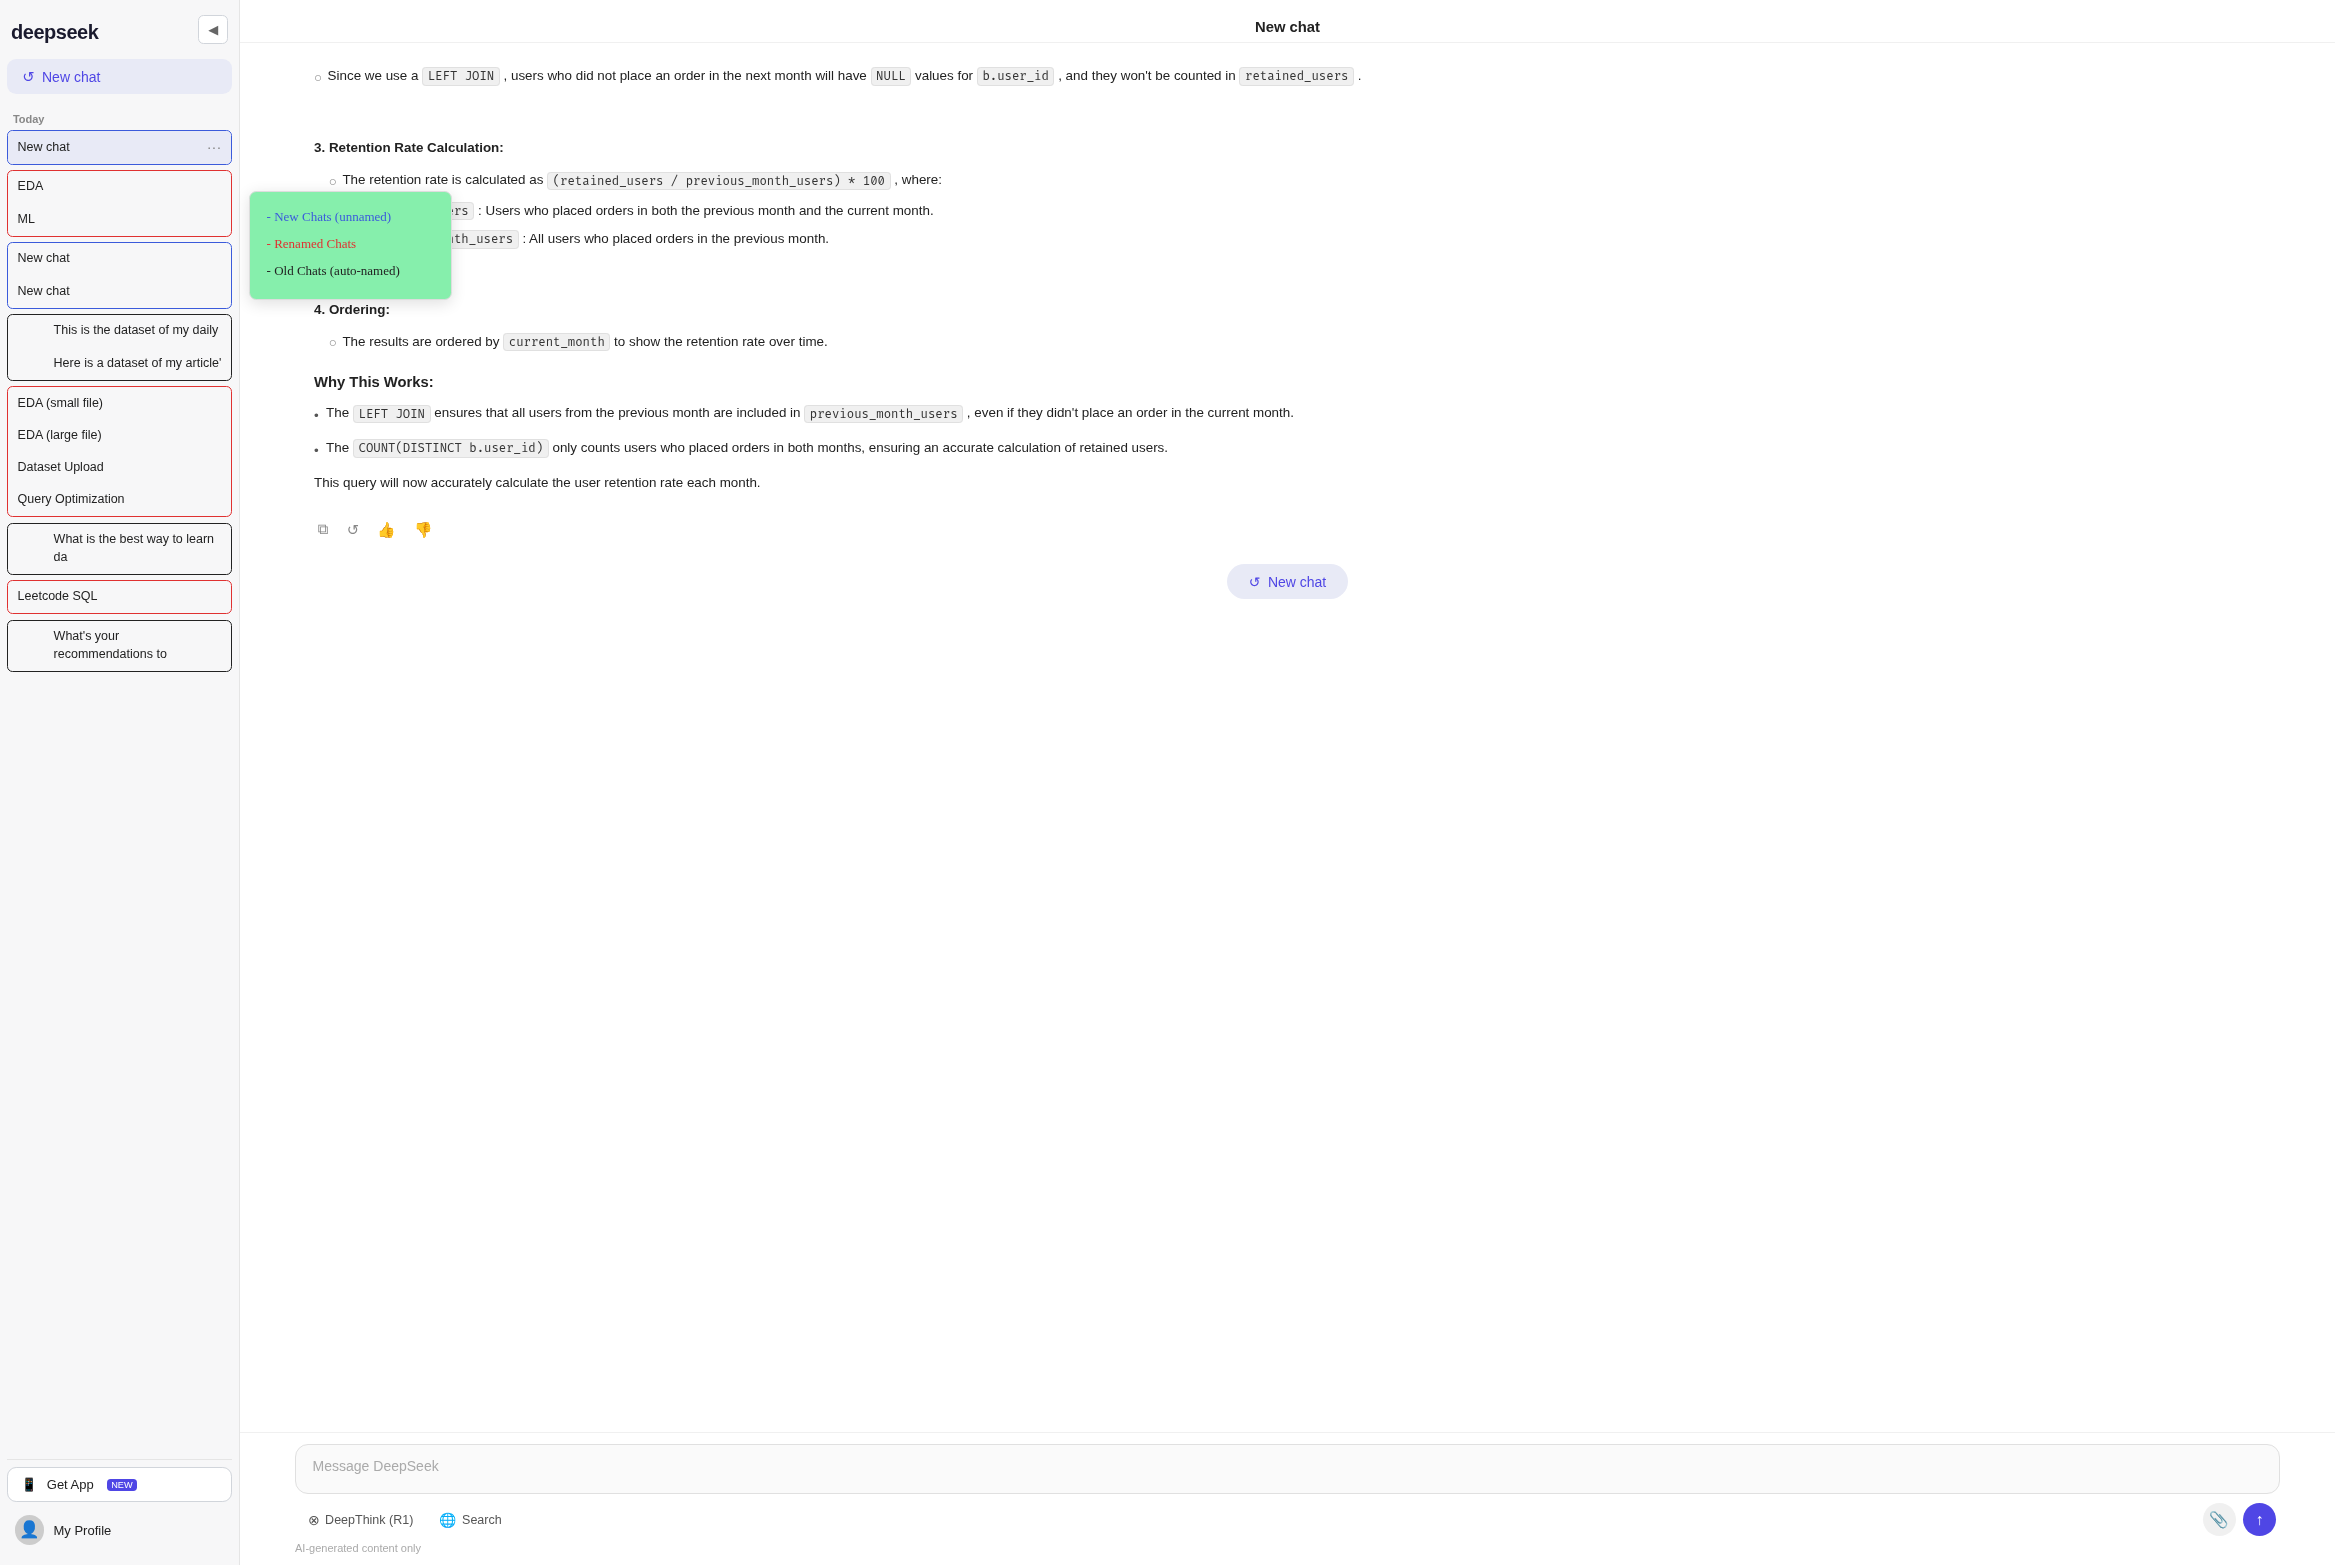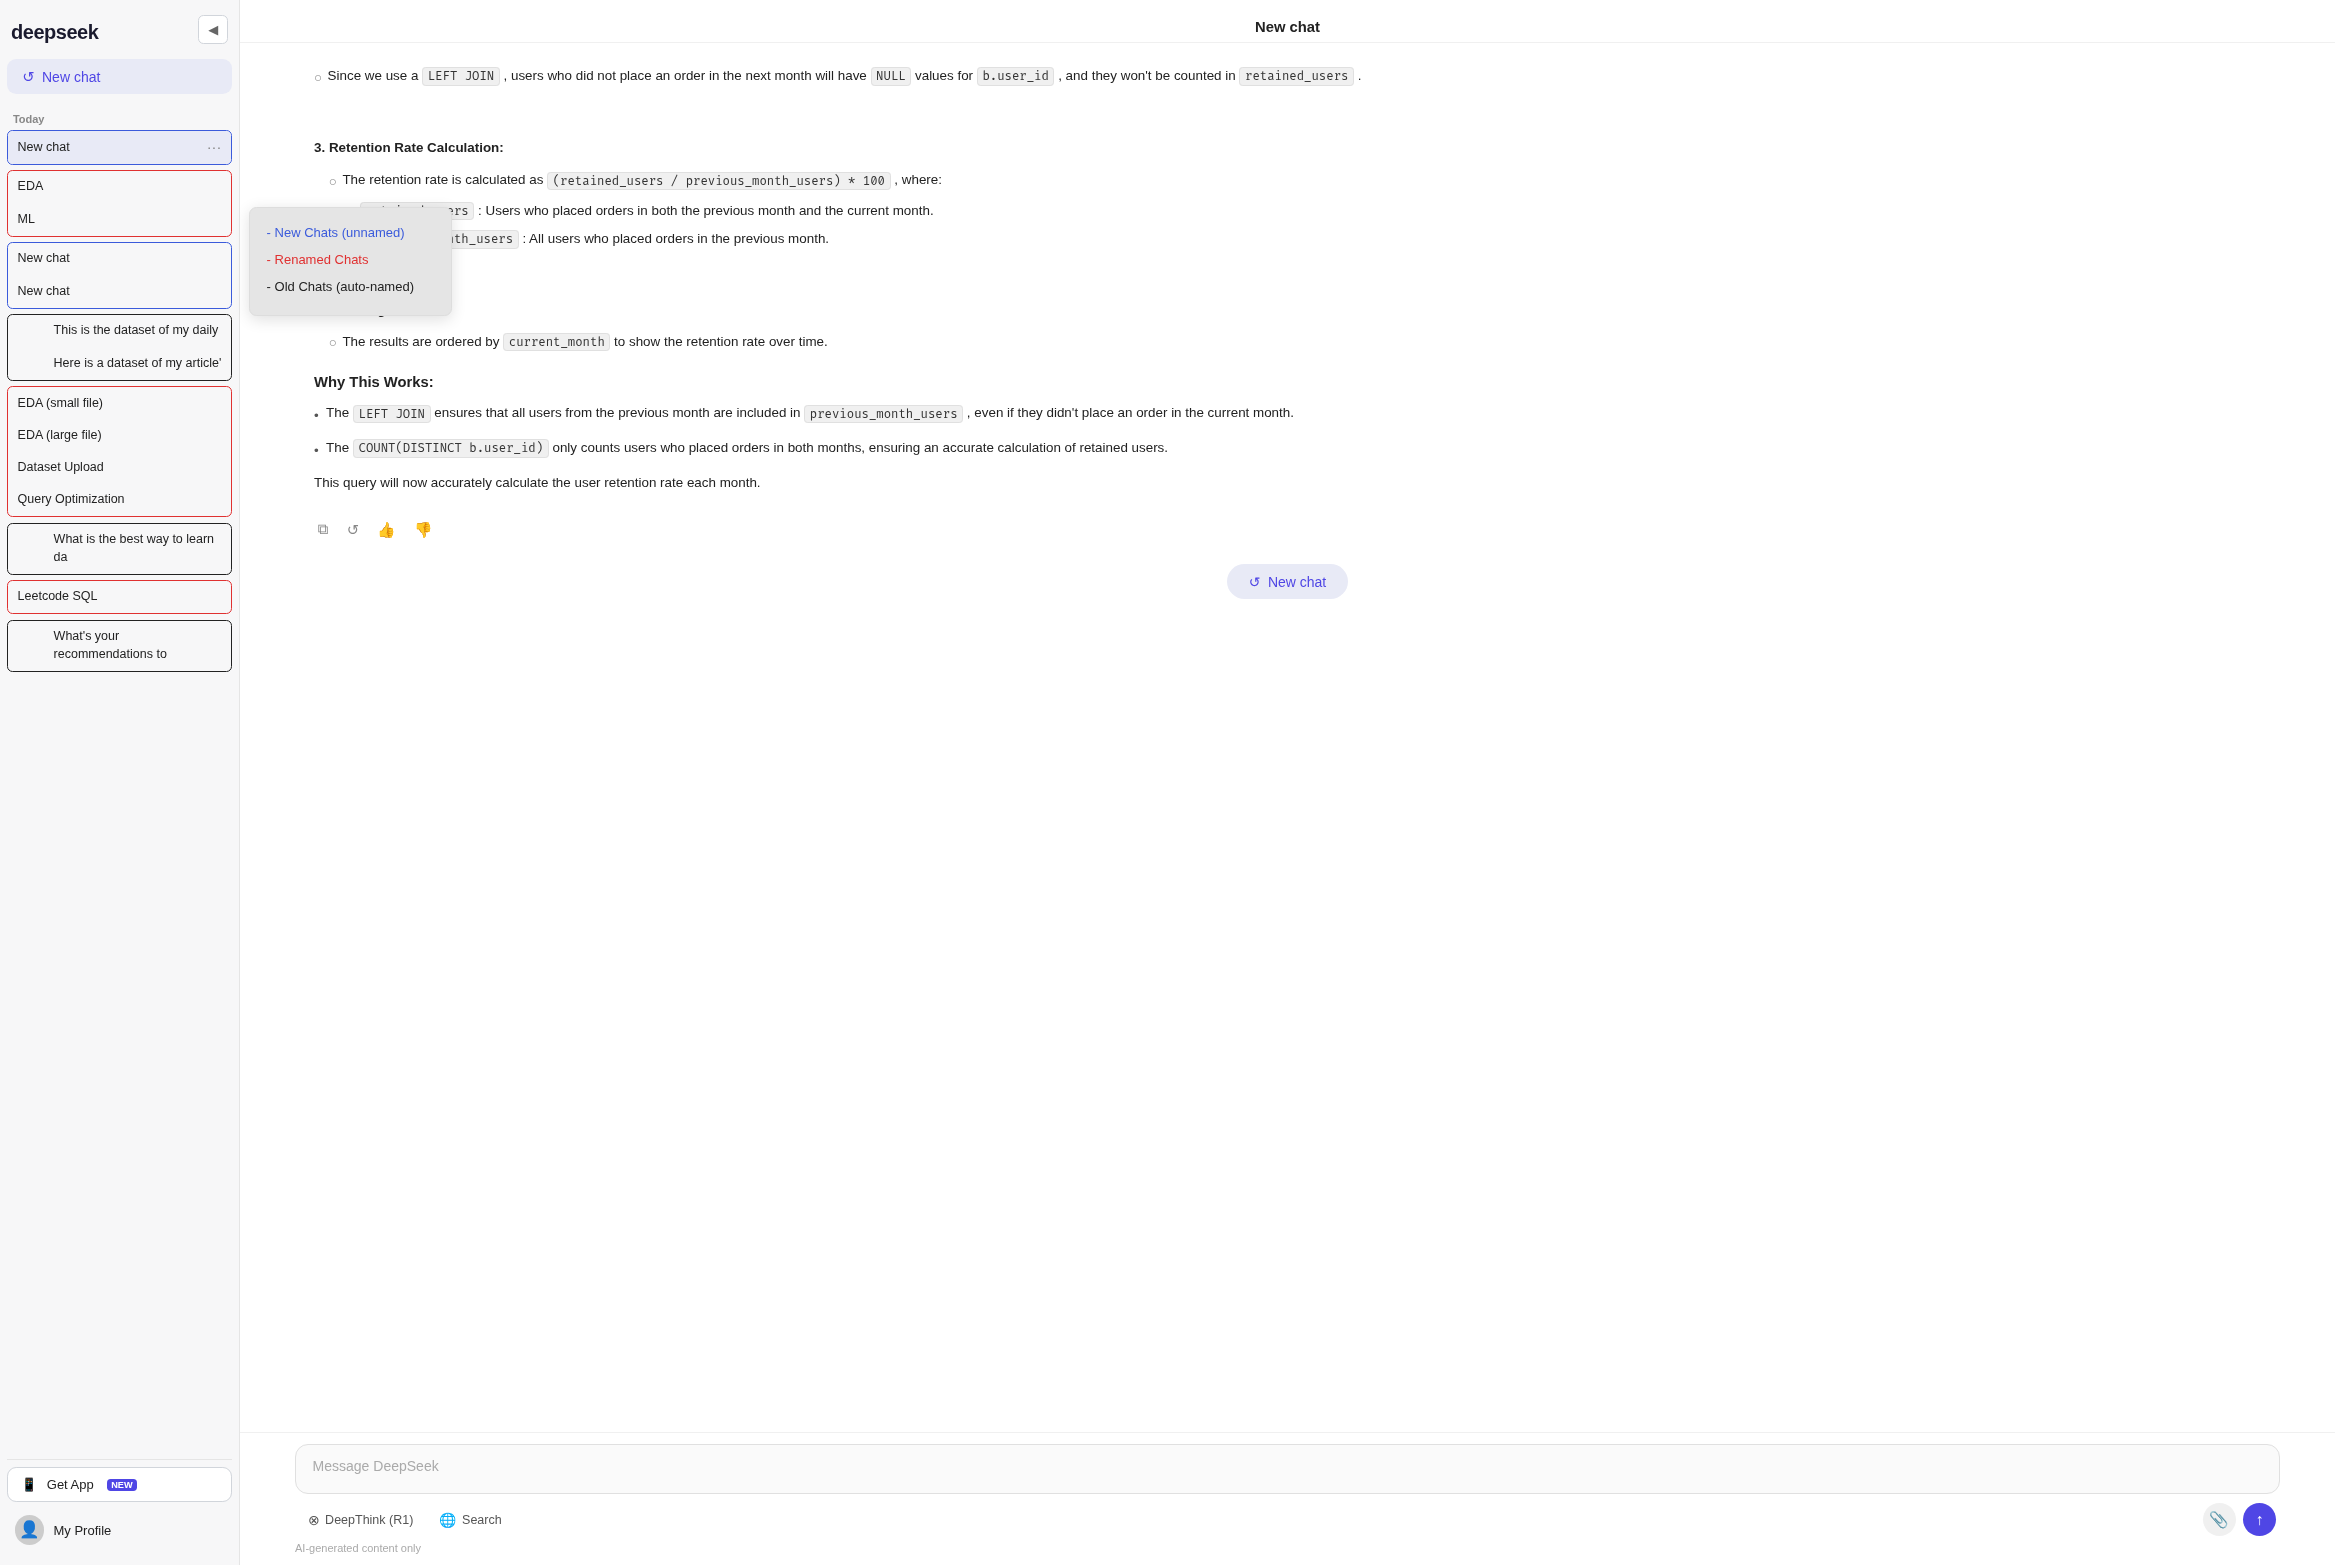--- a/index.html
+++ b/index.html
@@ -130,21 +130,21 @@
       padding: 9.2px 13px;
       cursor: pointer;
       font-size: 13px;
       color: #222;
       width: 100%;
     }
     .badge-new {
       background: #4f46e5;
       color: #fff;
       font-size: 9.2px;
-      font-weight: 700;
+      font-weight: 400;
       border-radius: 3.7px;
       padding: 0.9px 4.6px;
       margin-left: 3.7px;
     }
     .profile-item {
       display: flex;
       align-items: center;
       gap: 9.2px;
       padding: 9.2px 7.4px;
       cursor: pointer;
@@ -159,30 +159,31 @@
       display: flex; align-items: center; justify-content: center;
       overflow: hidden;
       font-size: 16.6px;
       color: #888;
     }
 
     
     .legend-popup {
       position: absolute;
       left: 249px;
-      top: 207px;
-      background: #e5e5e5;
+      top: 191px;
+      background: #86efac;
       border: 0.9px solid #ddd;
       border-radius: 7.4px;
       padding: 13px 16.6px;
       box-shadow: 0 3.7px 14.8px rgba(0,0,0,0.12);
       z-index: 100;
       min-width: 203px;
       font-size: 13px;
       line-height: 1.8;
+      font-family: Liberation Serif, serif;
     }
     .legend-popup .legend-item { font-weight: 500; margin-bottom: 3.7px; }
     .legend-popup .blue { color: #3b5bdb; }
     .legend-popup .red { color: #e03131; }
     .legend-popup .black { color: #222; }
 
     
     .main {
       flex: 1;
       display: flex;

